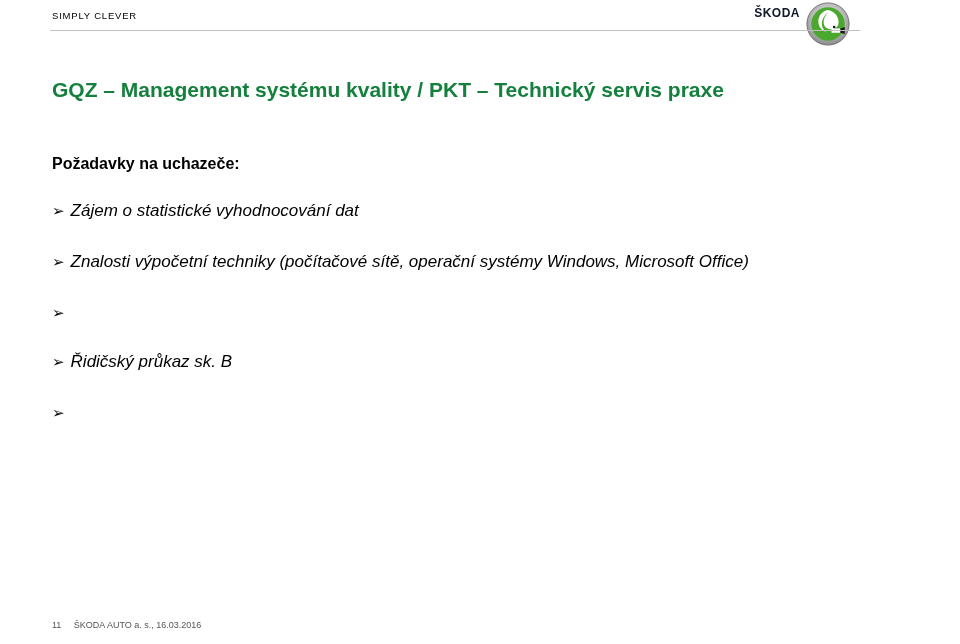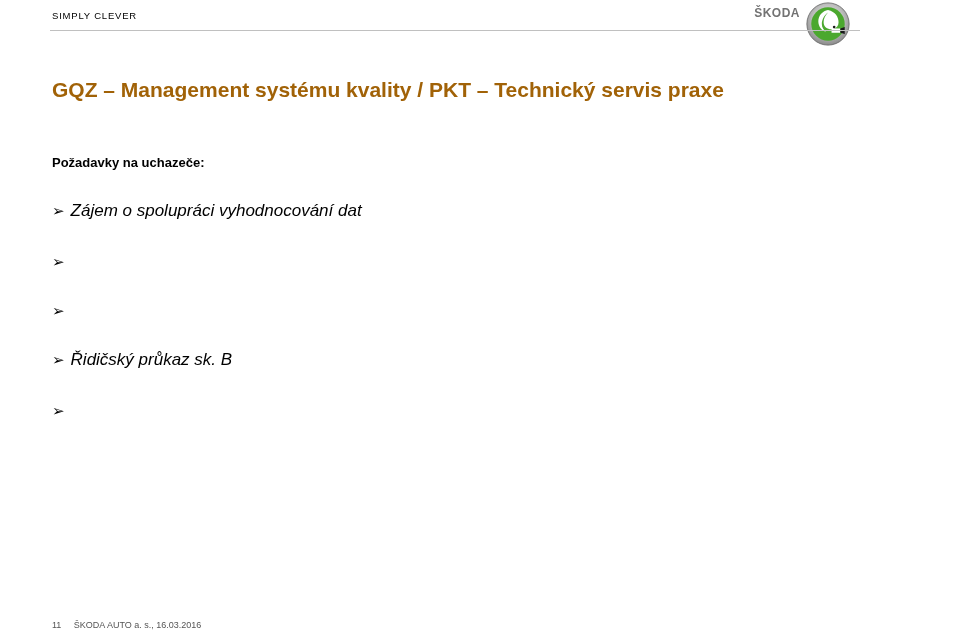--- a/index.html
+++ b/index.html
@@ -32,42 +32,42 @@
     color: #000000;
     font-weight: 400;
   }
   .brand-word {
     position: absolute;
     right: 60px;
     top: 6px;
     font-size: 12px;
     font-weight: 700;
     letter-spacing: 0.5px;
-    color: #737373;
+    color: #0f172a;
   }
   .logo {
     position: absolute;
     right: 10px;
     top: 2px;
     width: 44px;
     height: 44px;
   }
   .page-title {
     position: absolute;
     left: 52px;
     top: 78px;
     font-size: 21px;
     font-weight: 700;
-    color: #a16207;
+    color: #15803d;
   }
   .section-heading {
     position: absolute;
     left: 52px;
     top: 155px;
-    font-size: 13px;
+    font-size: 16px;
     font-weight: 700;
     color: #000000;
   }
   .bullets {
     position: absolute;
     left: 52px;
     top: 200px;
     width: 800px;
   }
   .bullet {
@@ -133,24 +133,25 @@
   <div class="header-rule"></div>
 </div>
 
 <h1 class="page-title">GQZ – Management systému kvality / PKT – Technický servis praxe</h1>
 
 <h2 class="section-heading">Požadavky na uchazeče:</h2>
 
 <div class="bullets">
   <div class="bullet">
     <span class="marker">➢</span>
-    <span>Zájem o spolupráci vyhodnocování dat</span>
+    <span>Zájem o statistické vyhodnocování dat</span>
   </div>
   <div class="bullet">
     <span class="marker">➢</span>
+    <span>Znalosti výpočetní techniky (počítačové sítě, operační systémy Windows, Microsoft Office)</span>
   </div>
   <div class="bullet">
     <span class="marker">➢</span>
   </div>
   <div class="bullet">
     <span class="marker">➢</span>
     <span>Řidičský průkaz sk. B</span>
   </div>
   <div class="bullet">
     <span class="marker">➢</span>

